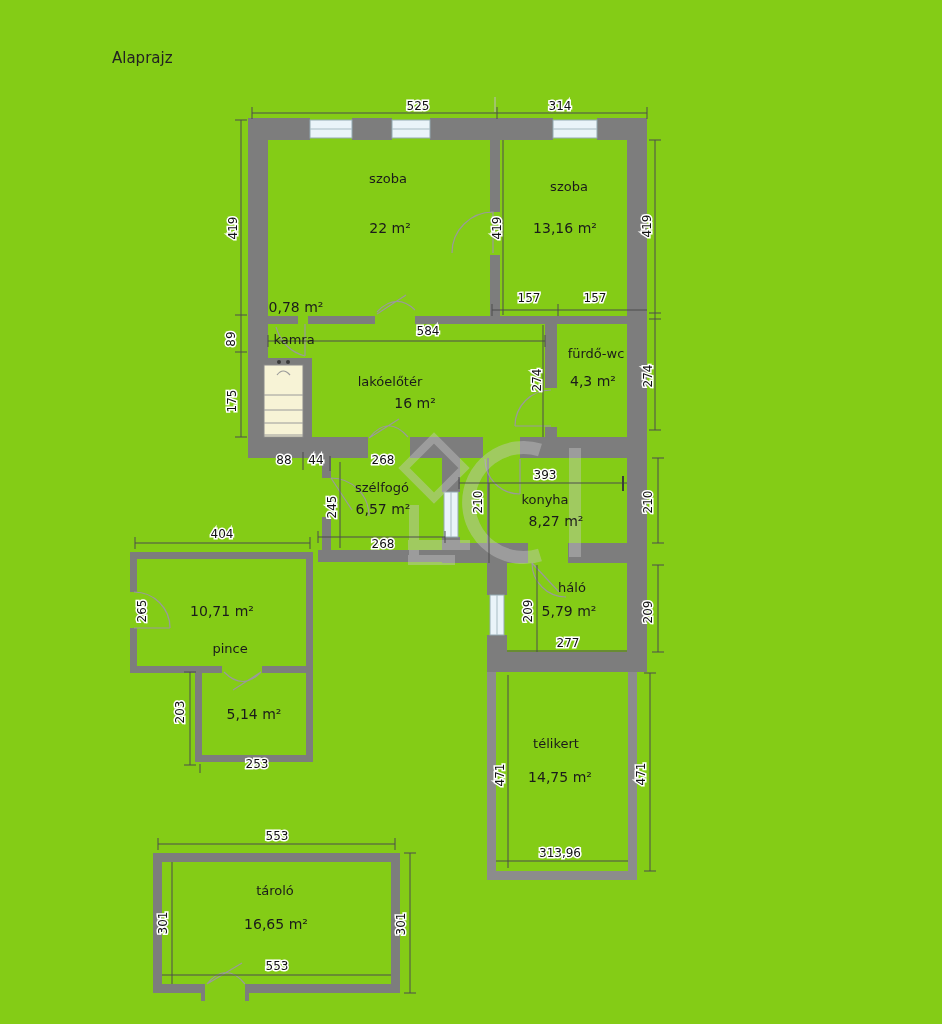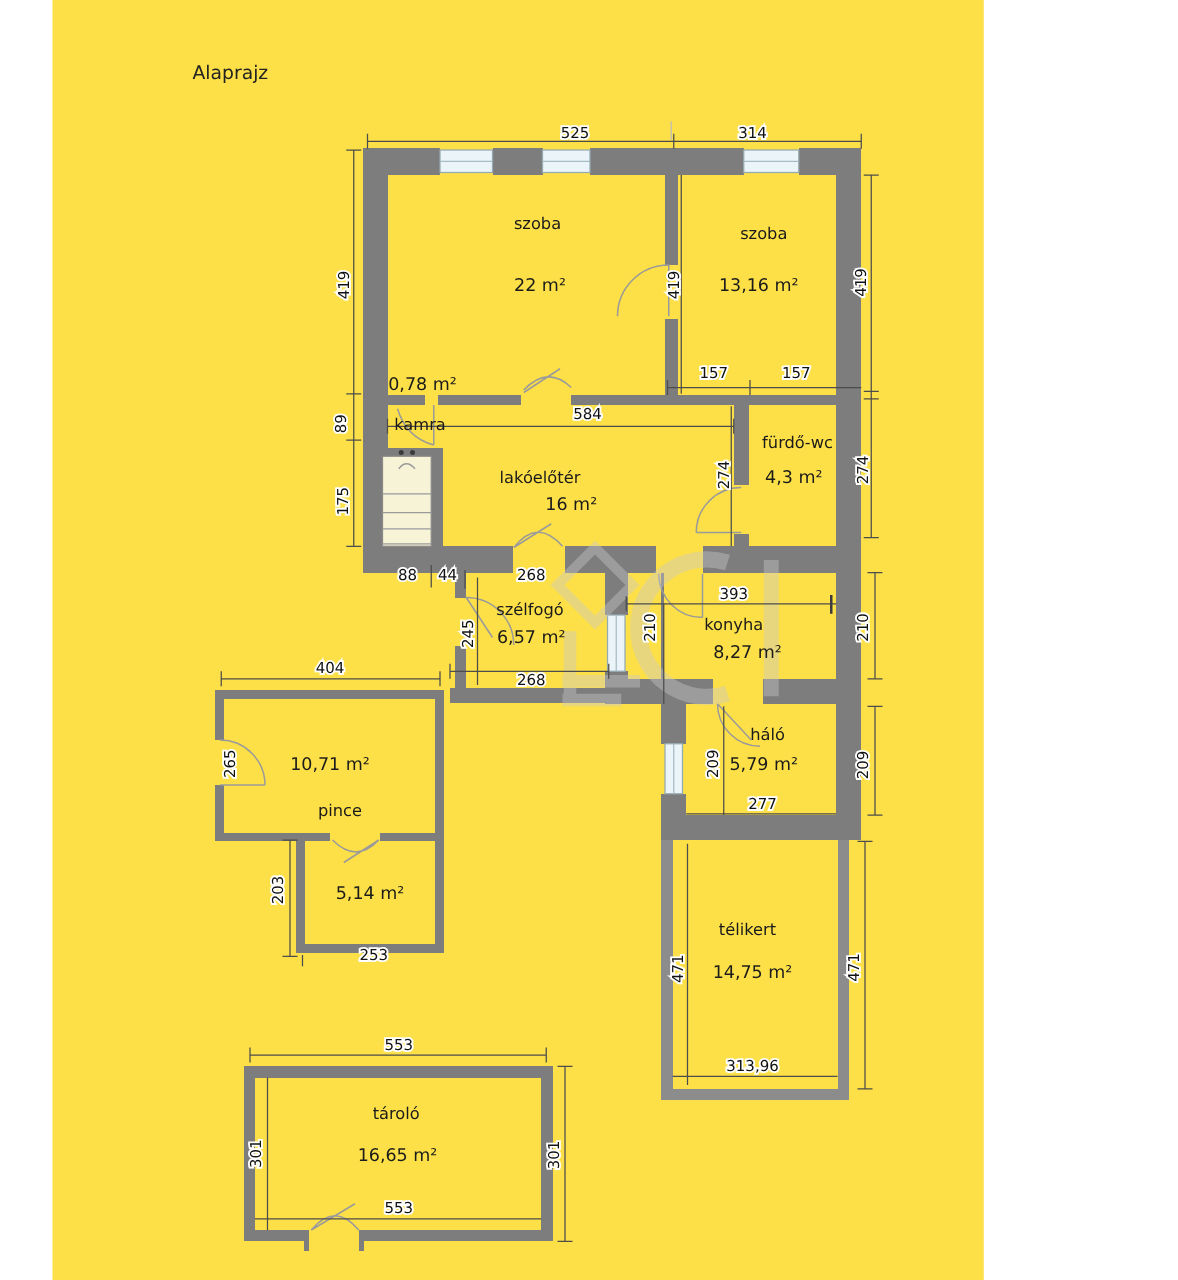--- a/index.html
+++ b/index.html
@@ -1,16 +1,16 @@
 <!DOCTYPE html>
 <html><head>
 <meta charset="utf-8">
 <style>
   html,body{margin:0;padding:0;background:#ffffff;}
-  .page{position:relative;width:745px;height:1024px;background:#fde047;overflow:hidden;margin-left:42px;}
+  .page{position:relative;width:942px;height:1024px;background:#84cc16;overflow:hidden;}
   svg{display:block;}
   .wall{fill:#7d7d7d;}
   .wallL{fill:#8c8c8c;}
   .win{fill:#eaf4f9;stroke:#94aab2;stroke-width:1;}
   .winline{stroke:#a8bcc3;stroke-width:1;}
   .stairs{fill:#f7f3d6;stroke:#8a8a8a;stroke-width:1;}
   .sline{stroke:#9a9a9a;stroke-width:1;}
   .sdot{fill:#3a3a3a;}
   .door{stroke:#9a9a9a;stroke-width:1.2;fill:none;}
   .dim{stroke:#4c4c4c;stroke-width:1;fill:none;}

